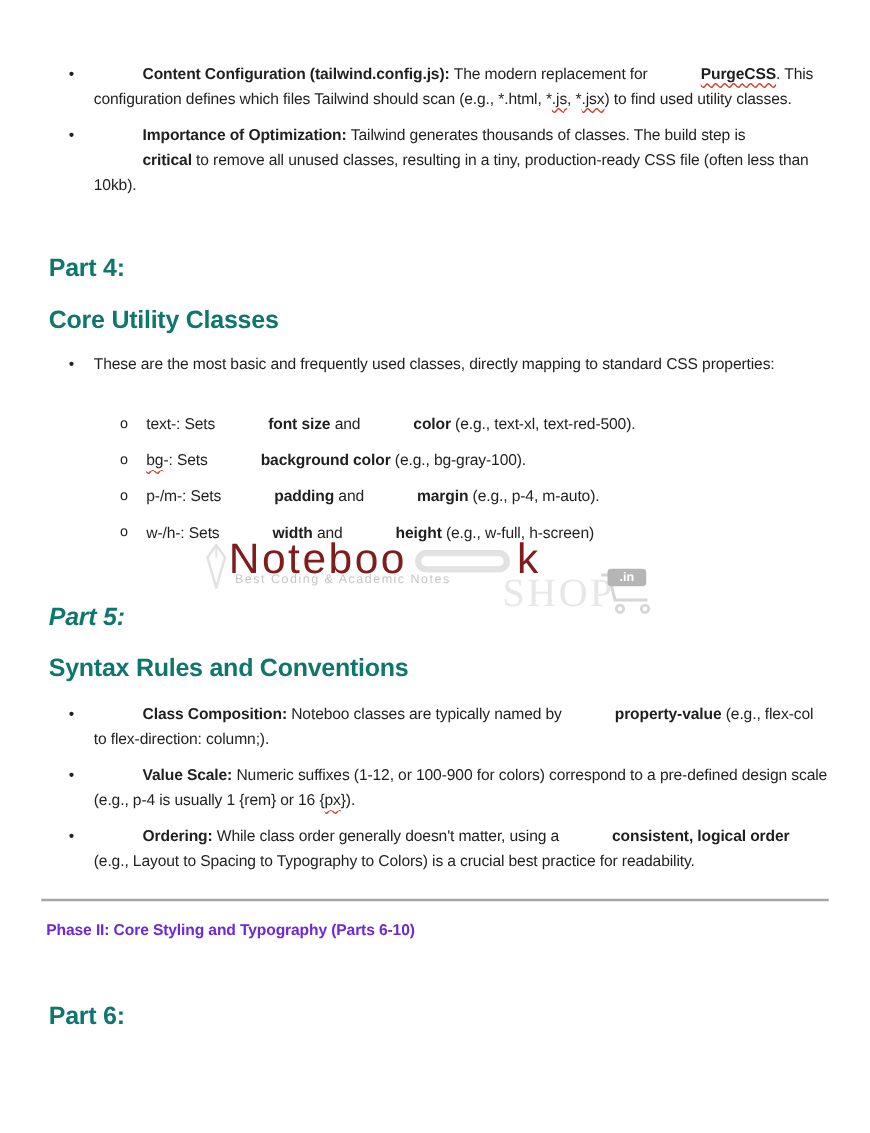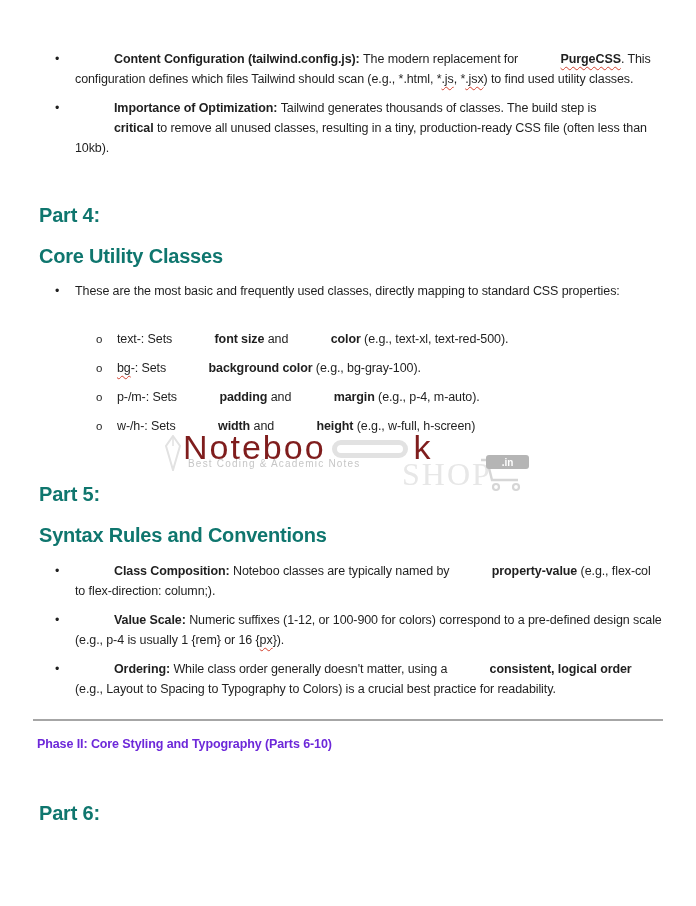--- a/index.html
+++ b/index.html
@@ -29,21 +29,21 @@
     font-size:10px;letter-spacing:1.2px;color:#c6c6c6;white-space:nowrap;
   }
   .wm-shop{
     position:absolute;left:402px;top:456px;
     font-family:"Liberation Serif", serif;
     font-size:32px;letter-spacing:2px;color:#e7e7e7;white-space:nowrap;
   }
   .wm-cart{position:absolute;left:478px;top:452px;}
   .wm-badge{
     position:absolute;left:486px;top:455px;
-    width:43px;height:14px;border-radius:3px;
+    width:31px;height:14px;border-radius:3px;
     background:#b5b5b5;color:#ffffff;
     font-size:10px;font-weight:700;
     display:flex;align-items:center;justify-content:center;
   }
   
   .content{position:absolute;inset:0;z-index:1;}
   .blk{position:absolute;left:35px;width:627px;}
   h1.part{
     margin:4px;font-size:20px;line-height:24px;font-weight:700;
     color:#0f766e;letter-spacing:-0.2px;
@@ -132,21 +132,21 @@
       <li>
         <span class="mk">o</span>
         <div><span>p-/m-: Sets </span><span class="b">padding</span><span> and </span><span class="b">margin</span><span> (e.g., p-4, m-auto).</span></div>
       </li>
       <li>
         <span class="mk">o</span>
         <div><span>w-/h-: Sets </span><span class="b">width</span><span> and </span><span class="b">height</span><span> (e.g., w-full, h-screen)</span></div>
       </li>
     </ul>
 
-    <h1 class="part blk" style="top:478px;">Part 5:</h1>
+    <h1 class="part blk" style="top:478px;font-style:italic;">Part 5:</h1>
     <h1 class="part blk" style="top:519px;">Syntax Rules and Conventions</h1>
 
     <ul class="doclist blk" style="top:561px;">
       <li>
         <span class="mk">•</span>
         <div><span class="b">Class Composition: </span><span>Noteboo classes are typically named by </span><span class="b">property-value</span><span> (e.g., flex-col to flex-direction: column;).</span></div>
       </li>
       <li>
         <span class="mk">•</span>
         <div><span class="b">Value Scale: </span><span>Numeric suffixes (1-12, or 100-900 for colors) correspond to a pre-defined design scale (e.g., p-4 is usually 1 {rem} or 16 {</span><span class="sq">px</span><span>}).</span></div>

